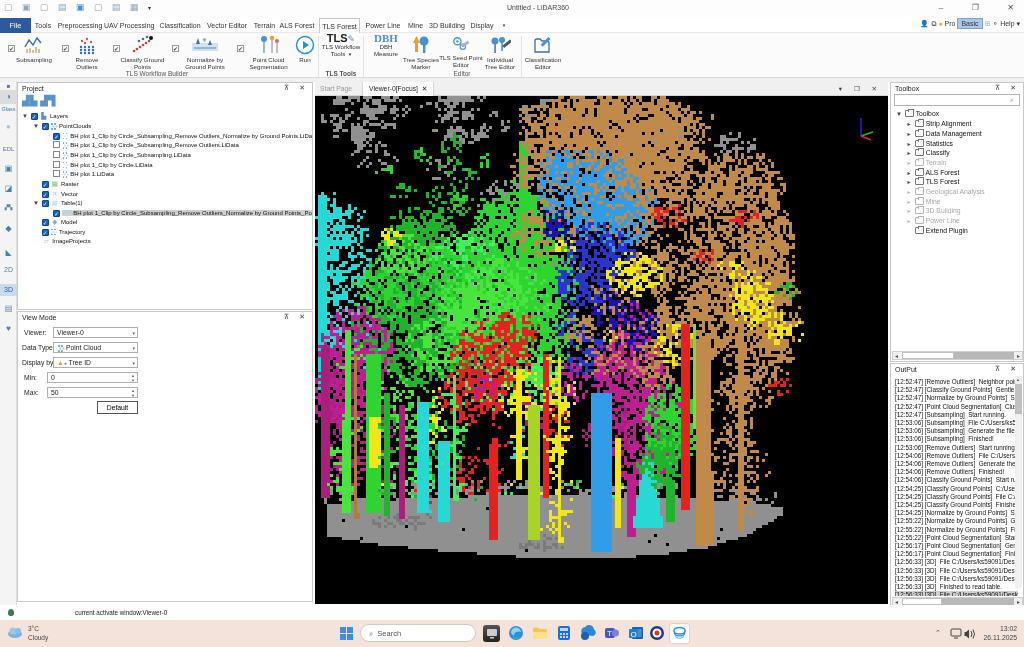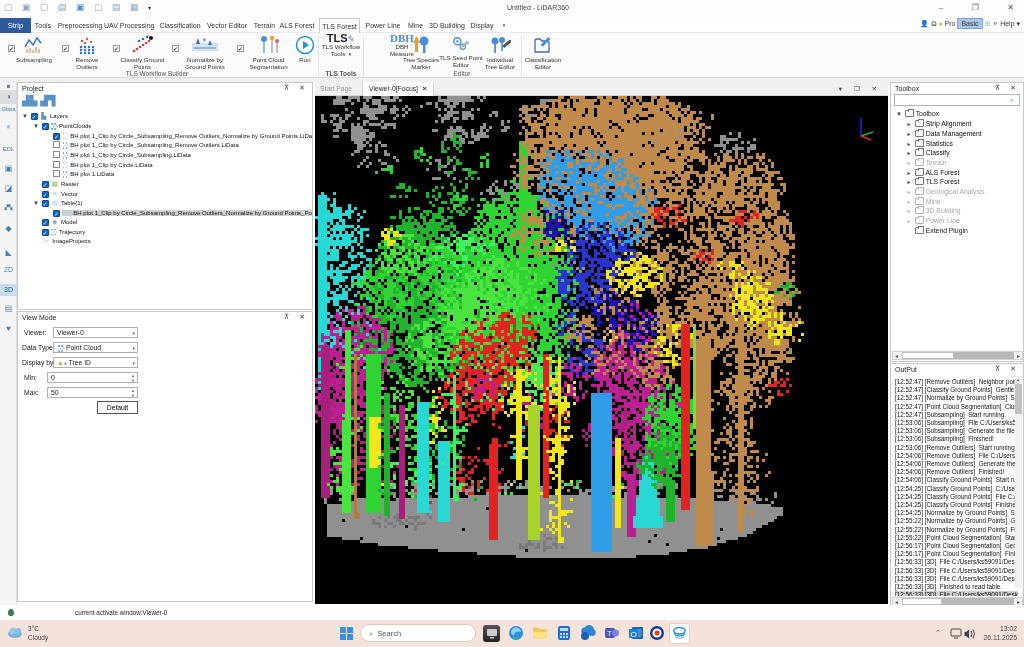--- a/index.html
+++ b/index.html
@@ -62,21 +62,21 @@
 <body>
 <div id="app">
 
   <div class="abs" id="titlebar">
     <div class="abs" id="qat">▢ ▣ ▢ ▤ <span style="color:#4a90d9">▣</span> ▢ ▤ ▦ <span style="font-size:6px;color:#333">▾</span></div>
     <div class="abs" id="wintitle">Untitled - LiDAR360</div>
     <div class="abs" id="winbtns">–&nbsp;&nbsp;❐&nbsp;&nbsp;✕</div>
   </div>
 
   <div class="abs" id="menurow">
-    <div class="abs" id="filetab">Strip</div>
+    <div class="abs" id="filetab">File</div>
     <div class="mtab" style="left:30px;width:26px;">Tools</div>
     <div class="mtab" style="left:57px;width:46px;">Preprocessing</div>
     <div class="mtab" style="left:104px;width:50px;">UAV Processing</div>
     <div class="mtab" style="left:156px;width:48px;">Classification</div>
     <div class="mtab" style="left:205px;width:44px;">Vector Editor</div>
     <div class="mtab" style="left:249px;width:31px;">Terrain</div>
     <div class="mtab" style="left:279px;width:36px;">ALS Forest</div>
     <div class="mtab" id="tlstab" style="left:319px;width:41px;">TLS Forest</div>
     <div class="mtab" style="left:363px;width:40px;">Power Line</div>
     <div class="mtab" style="left:403px;width:25px;">Mine</div>
@@ -159,21 +159,21 @@
           <line x1="16" y1="5" x2="16" y2="18" stroke="#888" stroke-width="1"></line>
           <line x1="21" y1="8" x2="21" y2="18" stroke="#888" stroke-width="1"></line>
         </svg><br>Point Cloud<br>Segmentation</div>
     <div class="rbtn" style="left:292px;width:26px;"><svg width="20" height="20" viewBox="0 0 20 20">
           <circle cx="10" cy="10" r="8.5" fill="#fff" stroke="#2196c9" stroke-width="1.5"></circle>
           <polygon points="8,6 14,10 8,14" fill="#2196c9"></polygon>
         </svg><br>Run</div>
     <div class="rsep" style="left:318px;"></div>
     <div class="rbtn" style="left:320px;width:42px;"><span style="font-size:11px;font-weight:bold;color:#222;">TLS</span><span style="font-size:9px;color:#4a90d9;">✎</span><br>TLS Workflow<br>Tools&nbsp;&nbsp;<span style="font-size:5px;">▾</span></div>
     <div class="rsep" style="left:363px;"></div>
-    <div class="rbtn" style="left:384px;width:36px;"><span style="font-size:11px;font-weight:bold;color:#4a90d9;font-family:'Liberation Serif',serif;">DBH</span><br>DBH<br>Measure</div>
+    <div class="rbtn" style="left:368px;width:36px;"><span style="font-size:11px;font-weight:bold;color:#4a90d9;font-family:'Liberation Serif',serif;">DBH</span><br>DBH<br>Measure</div>
     <div class="rbtn" style="left:400px;width:42px;"><svg width="22" height="20" viewBox="0 0 22 20">
           <rect x="5" y="3" width="3" height="14" fill="#e8a030"></rect>
           <polygon points="6.5,1 10,8 3,8" fill="#e8a030"></polygon>
           <circle cx="14" cy="6" r="4.5" fill="#4a90d9"></circle>
           <rect x="13" y="9" width="2.4" height="9" fill="#4a90d9"></rect>
         </svg><br>Tree Species<br>Marker</div>
     <div class="rbtn" style="left:438px;width:46px;"><svg width="22" height="18" viewBox="0 0 22 20">
           <circle cx="7" cy="7" r="4" fill="none" stroke="#4a90d9" stroke-width="1.5"></circle>
           <circle cx="7" cy="7" r="1.3" fill="#4a90d9"></circle>
           <circle cx="13" cy="13" r="3" fill="none" stroke="#4a90d9" stroke-width="1.2"></circle>

